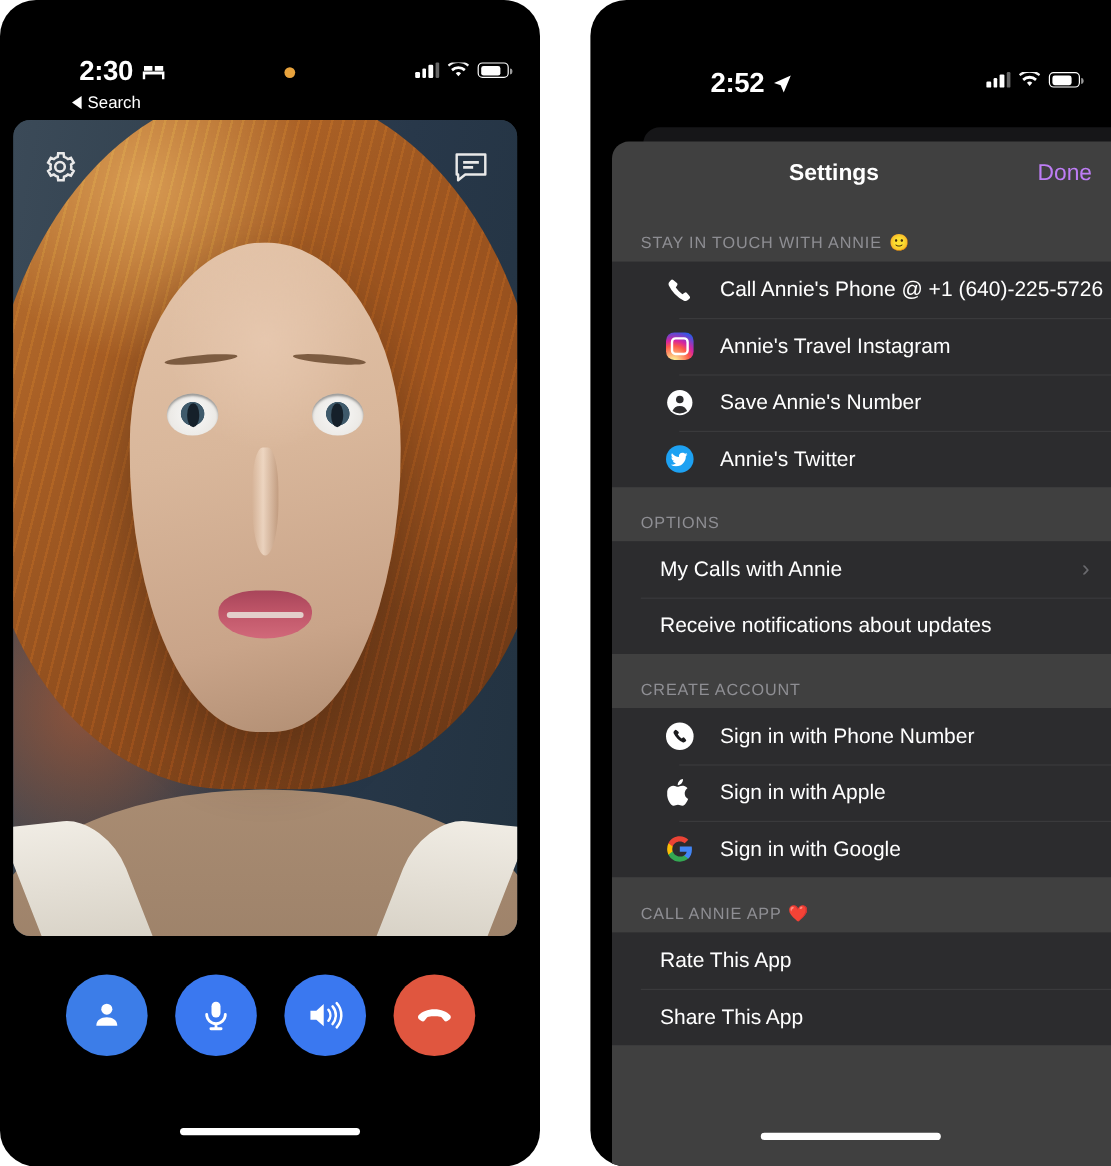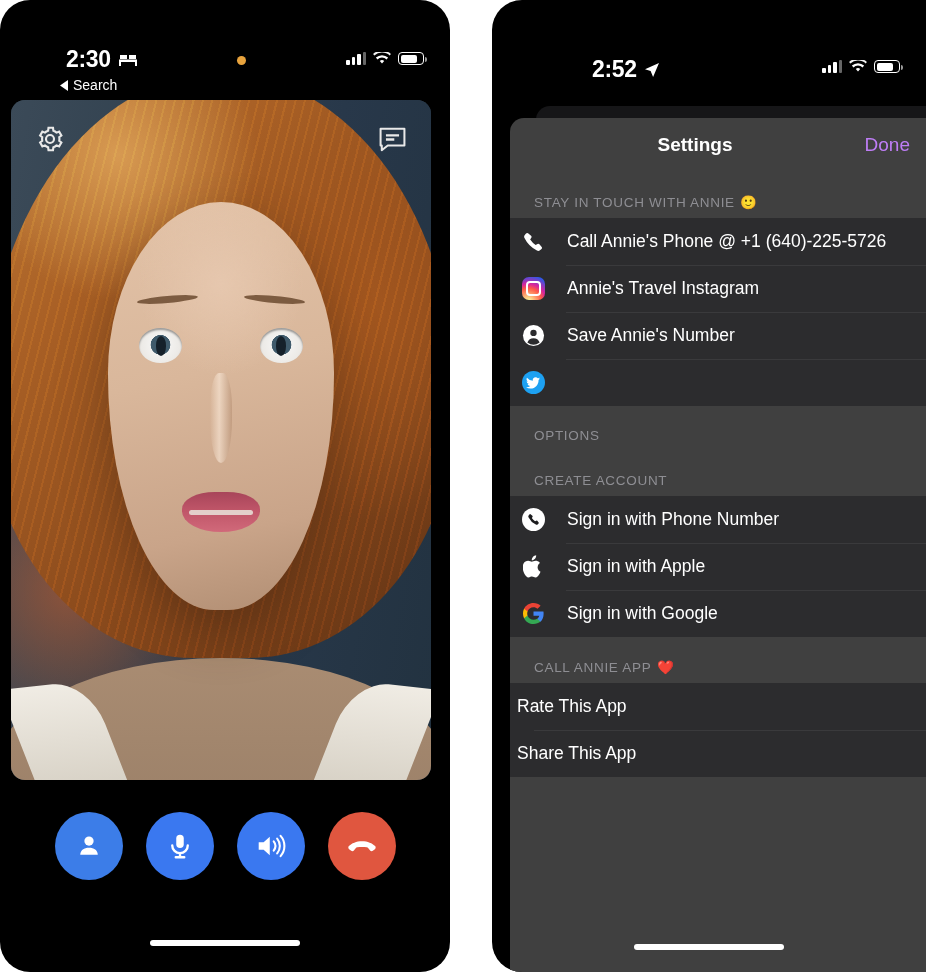--- a/index.html
+++ b/index.html
@@ -193,21 +193,21 @@
   }
 
   .section-header {
     padding: 22px 24px 8px 24px;
     color: #8E8E93; font-size: 13.5px; letter-spacing: .7px;
     display: flex; align-items: center; gap: 6px;
   }
   .group { background: #2C2C2E; }
   .row {
     display: flex; align-items: center; gap: 0;
-    height: 47px; padding-left: 7px;
+    height: 47px; padding-left: 40px;
     position: relative;
   }
   .row + .row::before {
     content: ""; position: absolute; left: 56px; right: 0; top: 0;
     height: 1px; background: #3A3A3C;
   }
   .row.noicon + .row.noicon::before { left: 24px; }
   .row-icon {
     width: 32px; min-width: 32px; display: flex; align-items: center; justify-content: center;
     margin-right: 18px;
@@ -415,25 +415,35 @@
           <span class="row-label">Save Annie's Number</span>
         </div>
         <div class="row">
           <span class="row-icon">
             <span class="ico-tw">
               <svg width="14" height="12" viewBox="0 0 24 20" fill="#fff">
                 <path d="M24 2.4a9.6 9.6 0 0 1-2.8.8A4.9 4.9 0 0 0 23.3.5a9.7 9.7 0 0 1-3.1 1.2 4.9 4.9 0 0 0-8.4 4.5A13.9 13.9 0 0 1 1.7.9a4.9 4.9 0 0 0 1.5 6.5A4.8 4.8 0 0 1 1 6.8v.1a4.9 4.9 0 0 0 3.9 4.8 4.9 4.9 0 0 1-2.2.1 4.9 4.9 0 0 0 4.6 3.4A9.9 9.9 0 0 1 0 17.3a13.9 13.9 0 0 0 7.5 2.2c9.1 0 14-7.5 14-14v-.7A10 10 0 0 0 24 2.4z"></path>
               </svg>
             </span>
           </span>
+          <span class="row-label">Annie's Twitter</span>
         </div>
       </div>
 
       <div class="section-header">
         <span>OPTIONS</span>
+      </div>
+      <div class="group">
+        <div class="row noicon">
+          <span class="row-label">My Calls with Annie</span>
+          <span class="chev">›</span>
+        </div>
+        <div class="row noicon">
+          <span class="row-label">Receive notifications about updates</span>
+        </div>
       </div>
 
       <div class="section-header">
         <span>CREATE ACCOUNT</span>
       </div>
       <div class="group">
         <div class="row">
           <span class="row-icon">
             <span class="ico-circle-white">
               <svg width="13" height="13" viewBox="0 0 24 24" fill="#1c1c1e">

